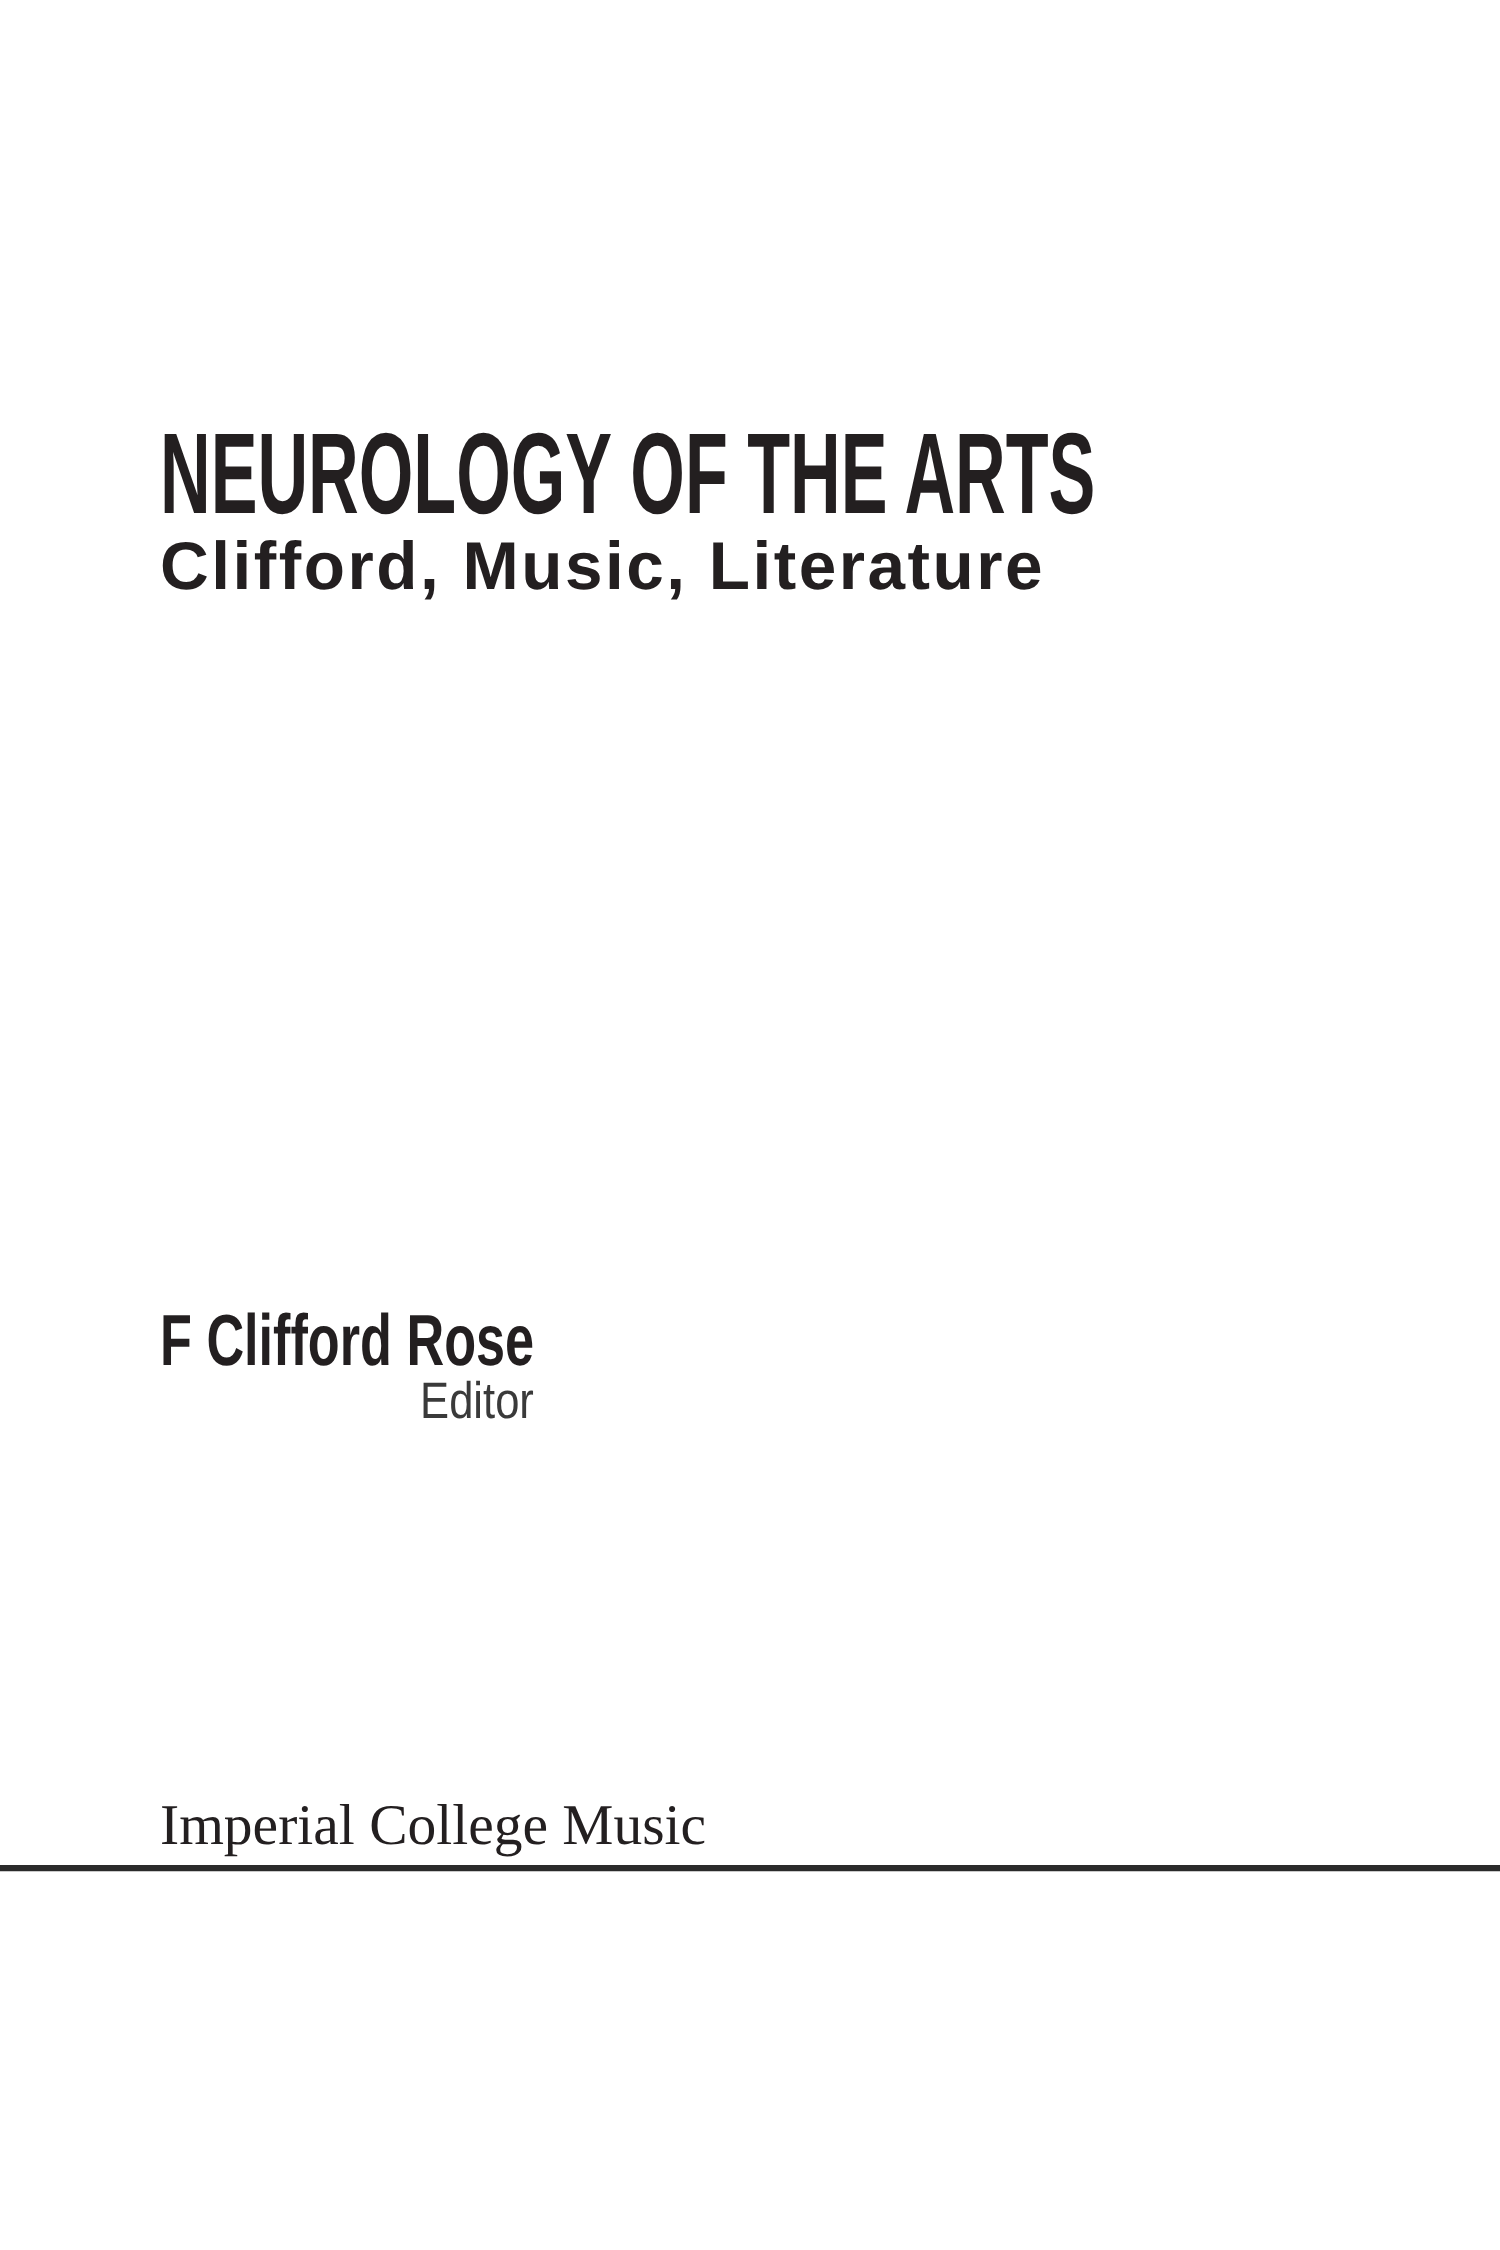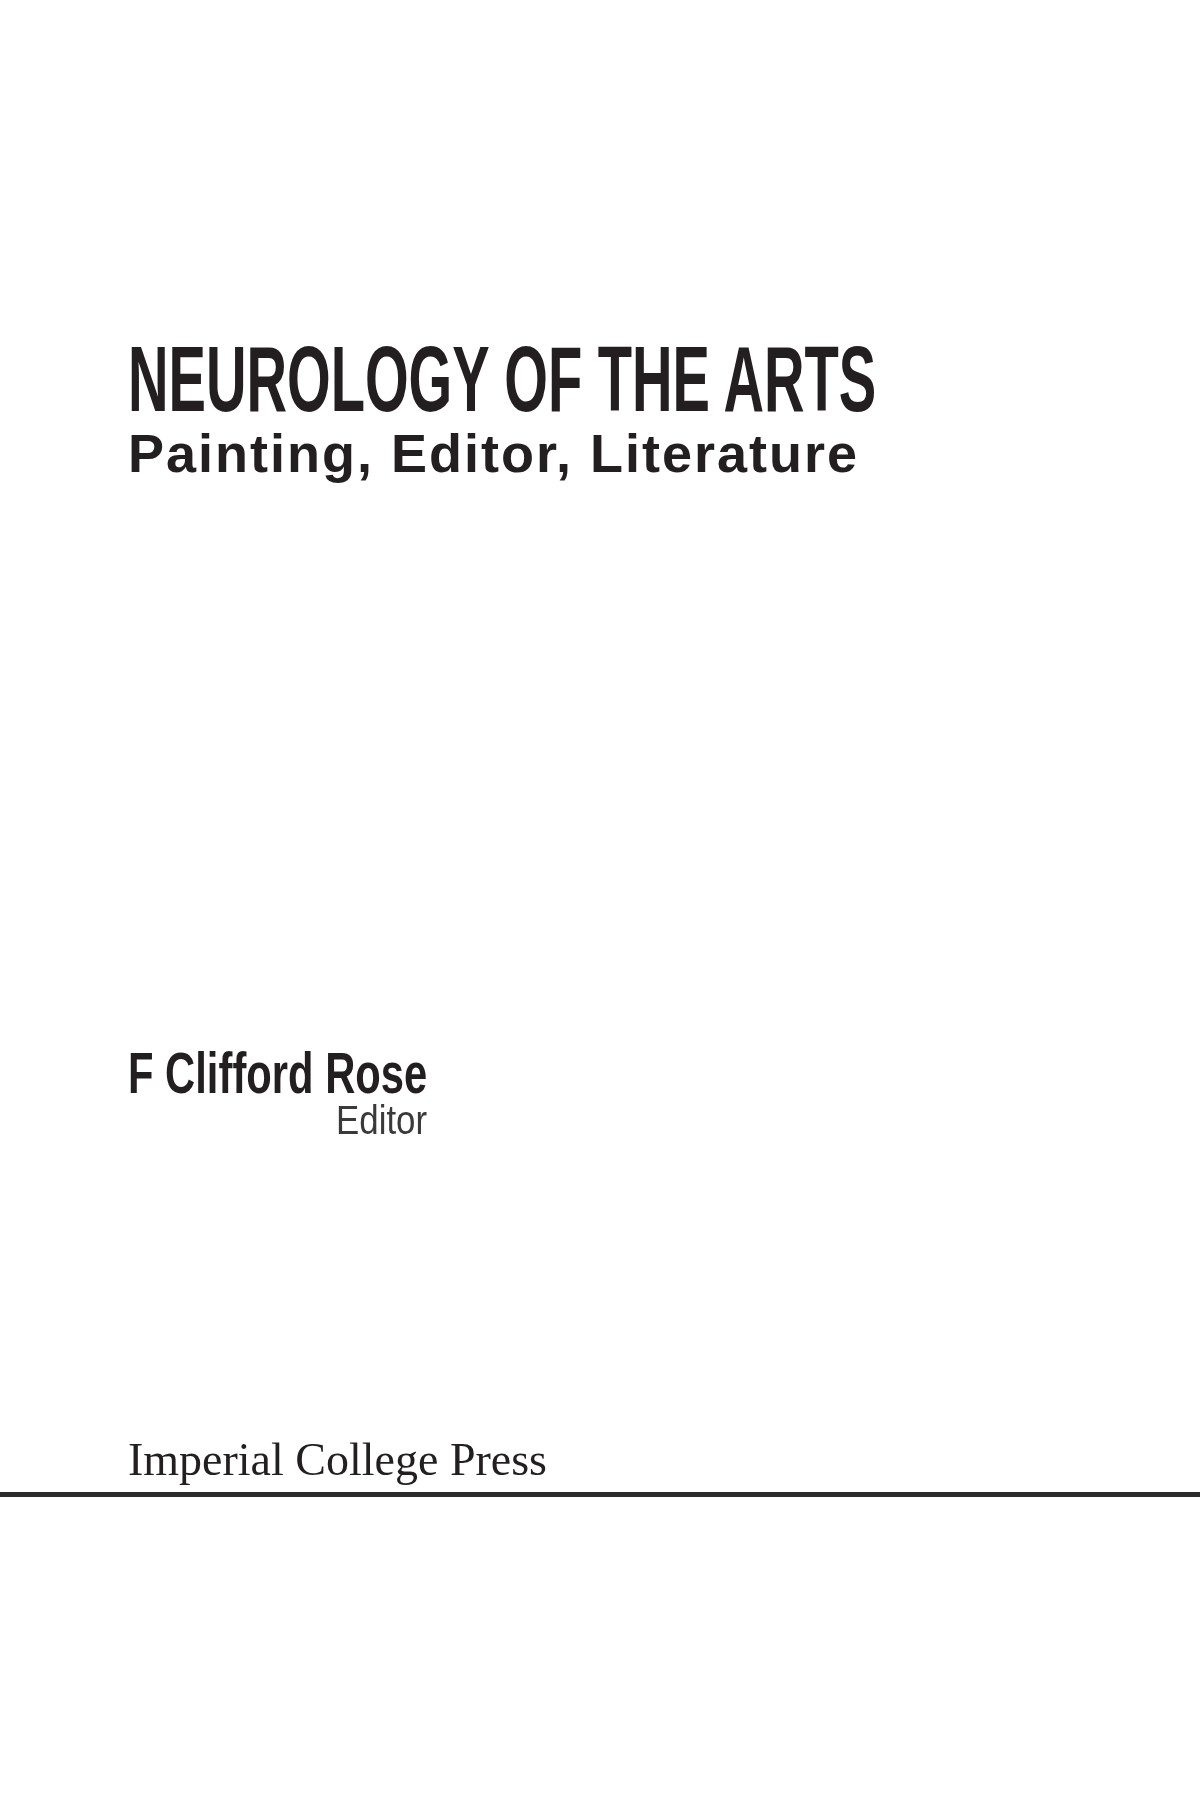--- a/index.html
+++ b/index.html
@@ -93,18 +93,18 @@
     background: #2b2b2b;
     border: none;
     margin: 0;
   }
 </style>
 </head>
 <body>
 
 <div class="page">
   <h1 class="title">NEUROLOGY OF THE ARTS</h1>
-  <h2 class="subtitle">Painting, Editor, Literature</h2>
+  <h2 class="subtitle">Clifford, Music, Literature</h2>
   <div class="author-name">F Clifford Rose</div>
   <div class="author-role">Editor</div>
-  <div class="publisher">Imperial College Press</div>
+  <div class="publisher">Imperial College Music</div>
   <div class="footer-rule"></div>
 </div>
 
 </body></html>

